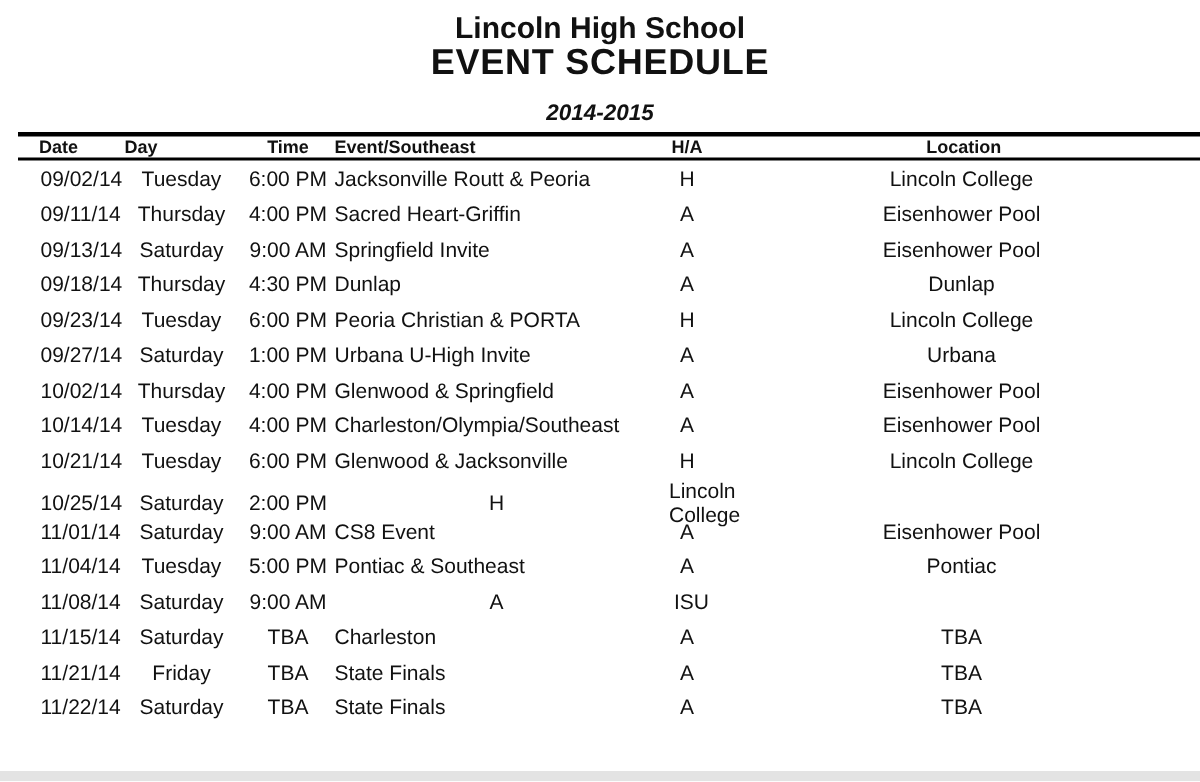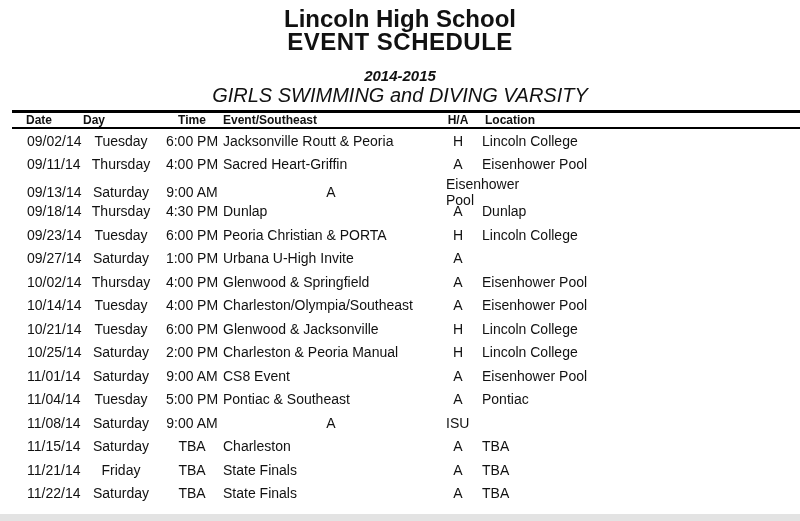--- a/index.html
+++ b/index.html
@@ -5,21 +5,21 @@
   html, body { margin: 0; padding: 0; background: #ffffff; }
   .page {
     width: 800px; height: 521px;
     background: #ffffff;
     color: #111111;
     font-family: "Liberation Sans", sans-serif;
     position: relative;
     overflow: hidden;
   }
   .title-block { text-align: center; padding-top: 8px; }
-  .school-name  { font-size: 24px; font-weight: bold; line-height: 22px; }
+  .school-name  { font-size: 20px; font-weight: bold; line-height: 22px; }
   .event-title  { font-size: 24px; font-weight: bold; line-height: 24px; letter-spacing: 0.5px; }
   .season       { margin-top: 14px; font-size: 15px; font-weight: bold; font-style: italic; line-height: 16px; }
   .team-title   { font-size: 20px; font-style: italic; line-height: 22px; }
 
   .rule-thick { height: 3px; background: #000; margin: 4px 0 0 12px; }
   .rule-thin  { height: 2px; background: #000; margin-left: 12px; }
 
   .grid {
     display: grid;
     grid-template-columns: 68px 82px 60px 218px 36px 1fr;
@@ -27,42 +27,41 @@
     align-items: center;
   }
   .hdr { height: 14px; font-size: 12px; font-weight: bold; }
   .row { height: 23.5px; font-size: 14px; }
 
   .c-date  { padding-left: 15px; }
   .c-day   { text-align: center; }
   .c-time  { text-align: center; }
   .c-event { padding-left: 1px; }
   .c-ha    { text-align: center; }
-  .c-loc   { padding-left: 6px; }
+  .c-loc   { padding-left: 6px; text-align: center; }
 
   .hdr .c-date { padding-left: 14px; }
   .hdr .c-day  { text-align: left; padding-left: 3px; }
   .hdr .c-loc  { padding-left: 9px; }
 
   .scan-edge {
     position: absolute; left: 0; bottom: 0;
     width: 100%; height: 7px;
     background: #e3e3e3;
   }
 </style>
 </head>
 <body>
 
 <div class="page">
 
   <div class="title-block">
     <div class="school-name">Lincoln High School</div>
     <div class="event-title">EVENT SCHEDULE</div>
     <div class="season">2014-2015</div>
-    <div class="team-title">GIRLS SWIMMING and DIVING VARSITY</div>
   </div>
 
   <div class="rule-thick"></div>
 
   <div class="grid hdr">
     <div class="c-date">Date</div>
     <div class="c-day">Day</div>
     <div class="c-time">Time</div>
     <div class="c-event">Event/Southeast</div>
     <div class="c-ha">H/A</div>
@@ -87,20 +86,21 @@
       <div class="c-time">4:00 PM</div>
       <div class="c-event">Sacred Heart-Griffin</div>
       <div class="c-ha">A</div>
       <div class="c-loc">Eisenhower Pool</div>
     </div>
 
     <div class="grid row">
       <div class="c-date">09/13/14</div>
       <div class="c-day">Saturday</div>
       <div class="c-time">9:00 AM</div>
+      <div class="c-event">Springfield Invite</div>
       <div class="c-ha">A</div>
       <div class="c-loc">Eisenhower Pool</div>
     </div>
 
     <div class="grid row">
       <div class="c-date">09/18/14</div>
       <div class="c-day">Thursday</div>
       <div class="c-time">4:30 PM</div>
       <div class="c-event">Dunlap</div>
       <div class="c-ha">A</div>
@@ -115,20 +115,21 @@
       <div class="c-ha">H</div>
       <div class="c-loc">Lincoln College</div>
     </div>
 
     <div class="grid row">
       <div class="c-date">09/27/14</div>
       <div class="c-day">Saturday</div>
       <div class="c-time">1:00 PM</div>
       <div class="c-event">Urbana U-High Invite</div>
       <div class="c-ha">A</div>
+      <div class="c-loc">Urbana</div>
     </div>
 
     <div class="grid row">
       <div class="c-date">10/02/14</div>
       <div class="c-day">Thursday</div>
       <div class="c-time">4:00 PM</div>
       <div class="c-event">Glenwood &amp; Springfield</div>
       <div class="c-ha">A</div>
       <div class="c-loc">Eisenhower Pool</div>
     </div>
@@ -148,21 +149,20 @@
       <div class="c-time">6:00 PM</div>
       <div class="c-event">Glenwood &amp; Jacksonville</div>
       <div class="c-ha">H</div>
       <div class="c-loc">Lincoln College</div>
     </div>
 
     <div class="grid row">
       <div class="c-date">10/25/14</div>
       <div class="c-day">Saturday</div>
       <div class="c-time">2:00 PM</div>
-      <div class="c-event">Charleston &amp; Peoria Manual</div>
       <div class="c-ha">H</div>
       <div class="c-loc">Lincoln College</div>
     </div>
 
     <div class="grid row">
       <div class="c-date">11/01/14</div>
       <div class="c-day">Saturday</div>
       <div class="c-time">9:00 AM</div>
       <div class="c-event">CS8 Event</div>
       <div class="c-ha">A</div>

